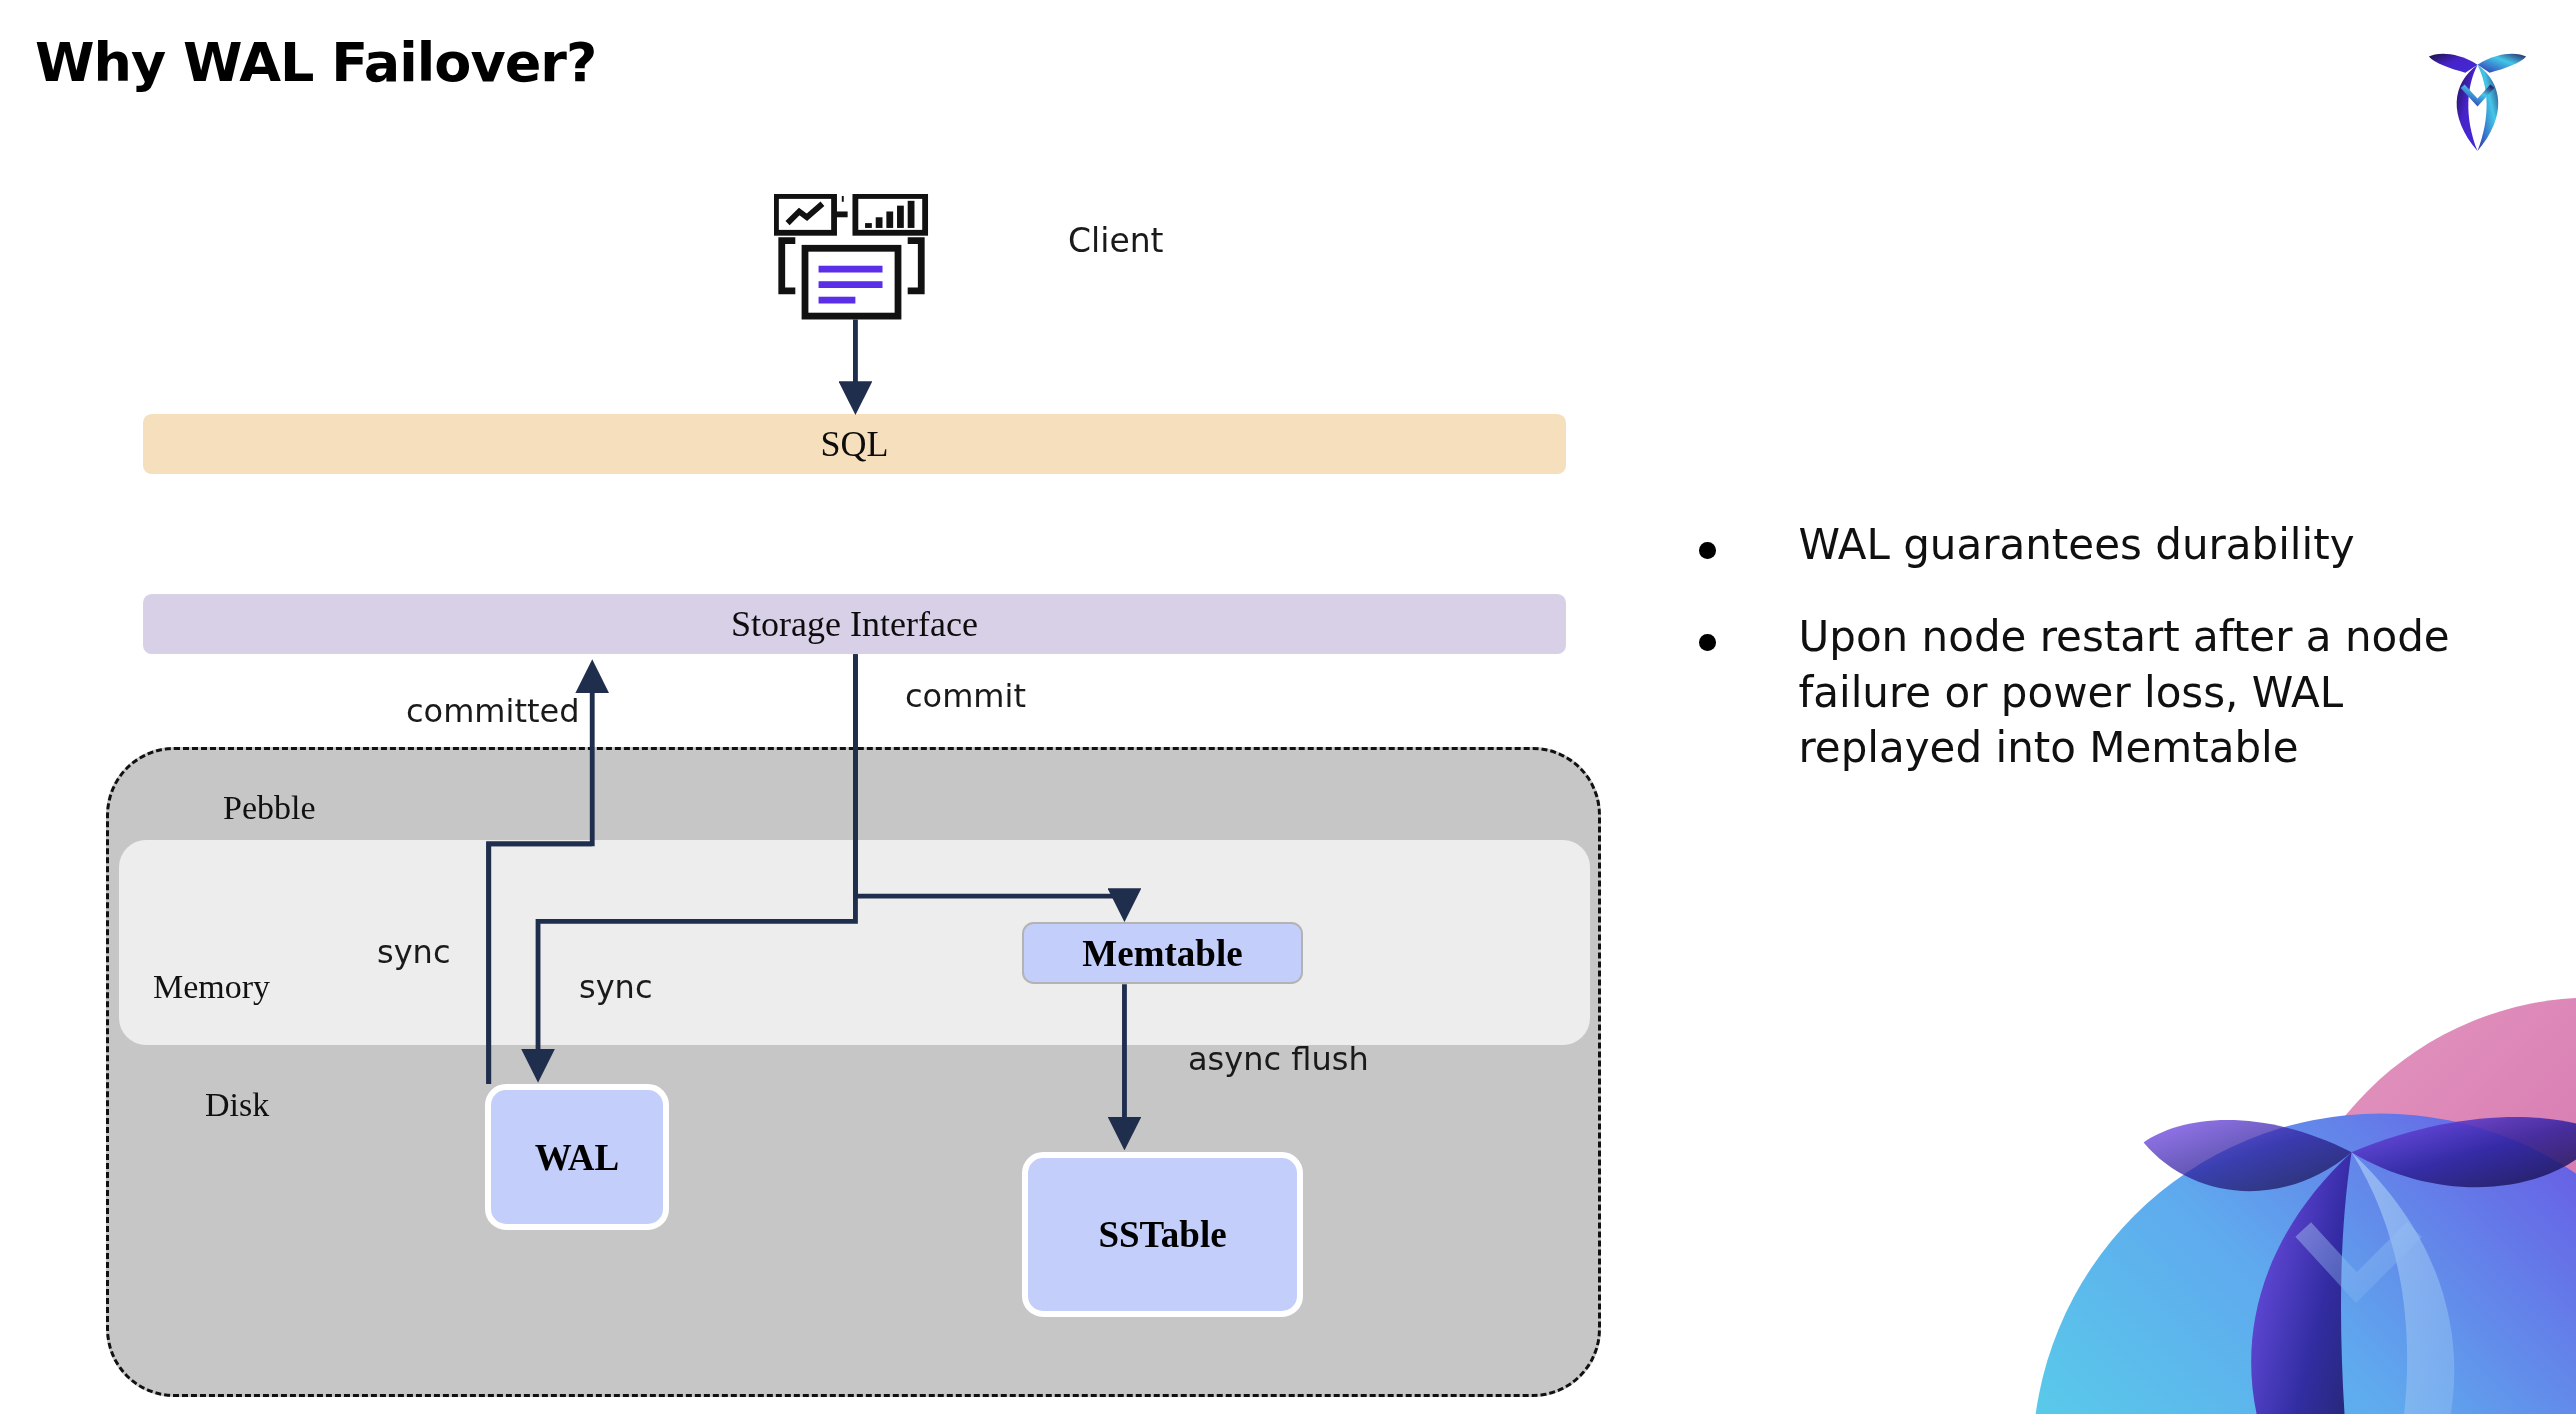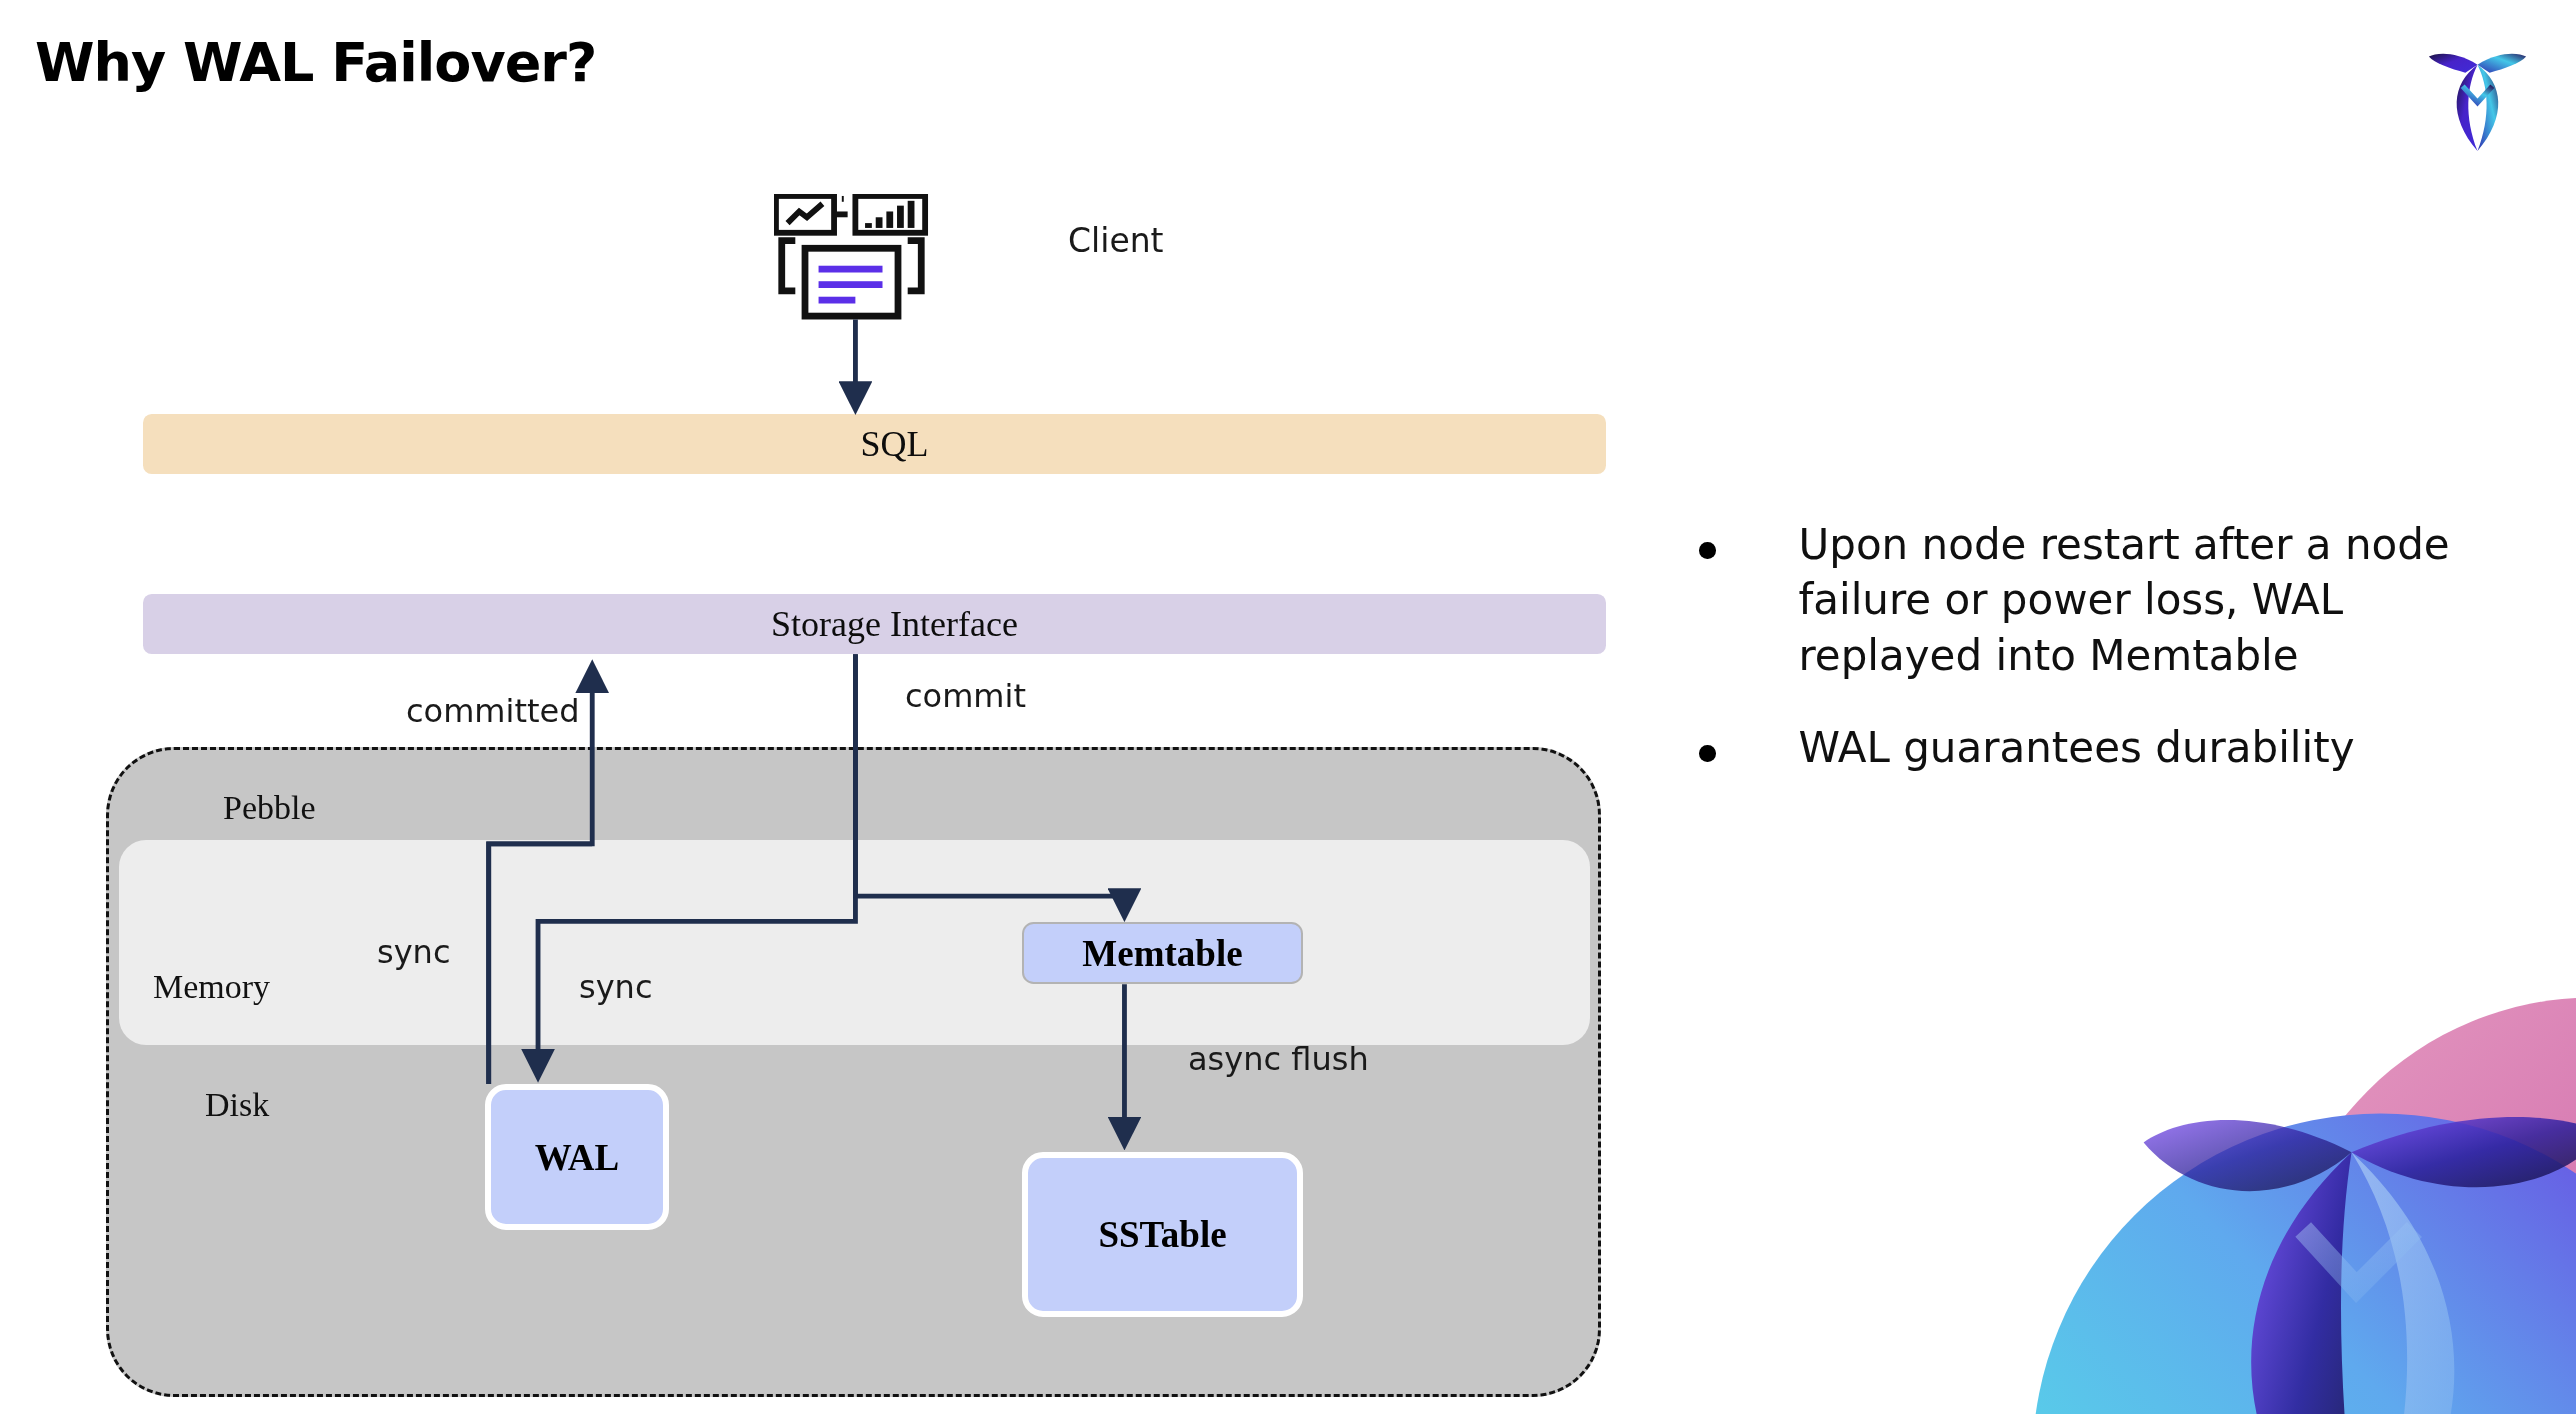--- a/index.html
+++ b/index.html
@@ -31,21 +31,21 @@
     position:absolute;left:1068px;top:221px;
     font-size:33px;color:#1a1a1a;
     font-family:"DejaVu Sans","Liberation Sans",sans-serif;
   }
 
   
   .layer-bar{
     position:absolute;left:143px;width:1423px;height:60px;border-radius:8.7px;
     display:flex;align-items:center;justify-content:center;
     font-family:"Liberation Serif","DejaVu Serif",serif;
-    font-size:36px;color:#0d0d0d;padding-left:40px;
+    font-size:36px;color:#0d0d0d;
   }
   #bar-sql{top:414px;background:#f5dfbd;}
   #bar-kv{top:504px;background:#b9dcdc;}
   #bar-storage{top:594px;background:#d8d0e7;}
 
   
   #pebble-box{
     position:absolute;left:106px;top:747px;width:1495px;height:650px;
     border:3.9px dashed #111;border-radius:68px;background:#c6c6c6;
     box-sizing:border-box;
@@ -251,22 +251,22 @@
 
   <div class="edge-label" id="label-committed">committed</div>
   <div class="edge-label" id="label-commit">commit</div>
   <div class="edge-label" id="label-sync-1">sync</div>
   <div class="edge-label" id="label-sync-2">sync</div>
   <div class="edge-label" id="label-async-flush">async flush</div>
 
   <div id="bullets">
     <div class="bullet-row">
       <span class="bullet-dot"></span>
-      <span class="bullet-text">Upon node restart after a node failure or power loss, WAL replayed into Memtable</span>
+      <span class="bullet-text">WAL guarantees durability</span>
     </div>
     <div class="bullet-row">
       <span class="bullet-dot"></span>
-      <span class="bullet-text">WAL guarantees durability</span>
+      <span class="bullet-text">Upon node restart after a node failure or power loss, WAL replayed into Memtable</span>
     </div>
   </div>
 
 </div>
 
 
 </body></html>

